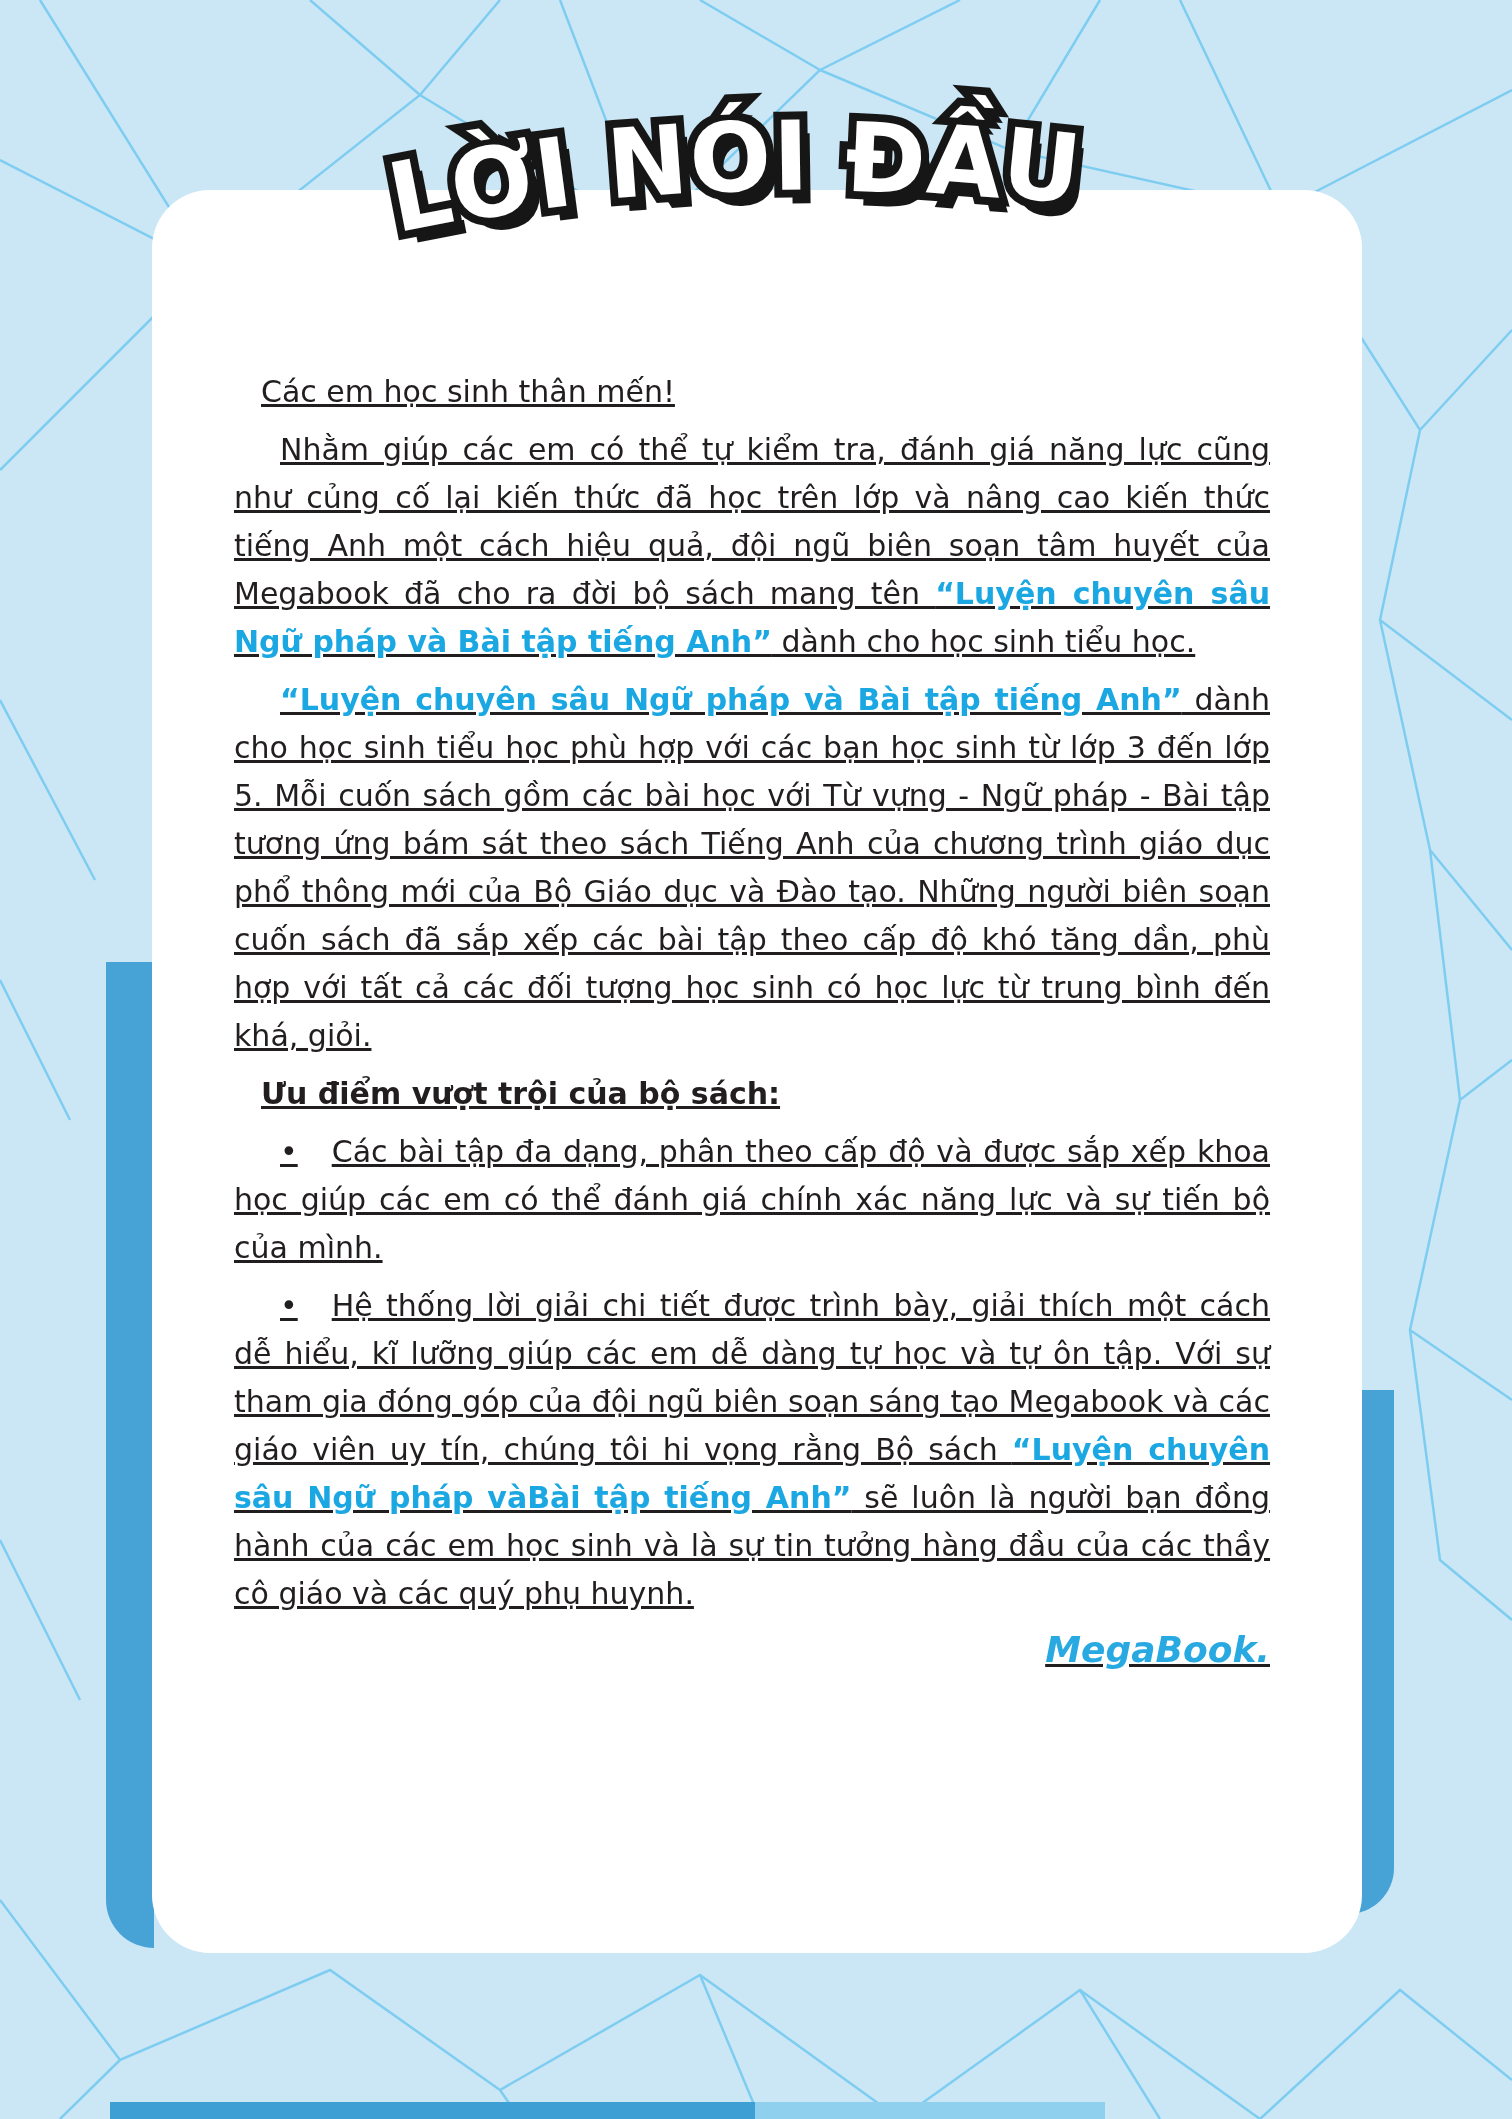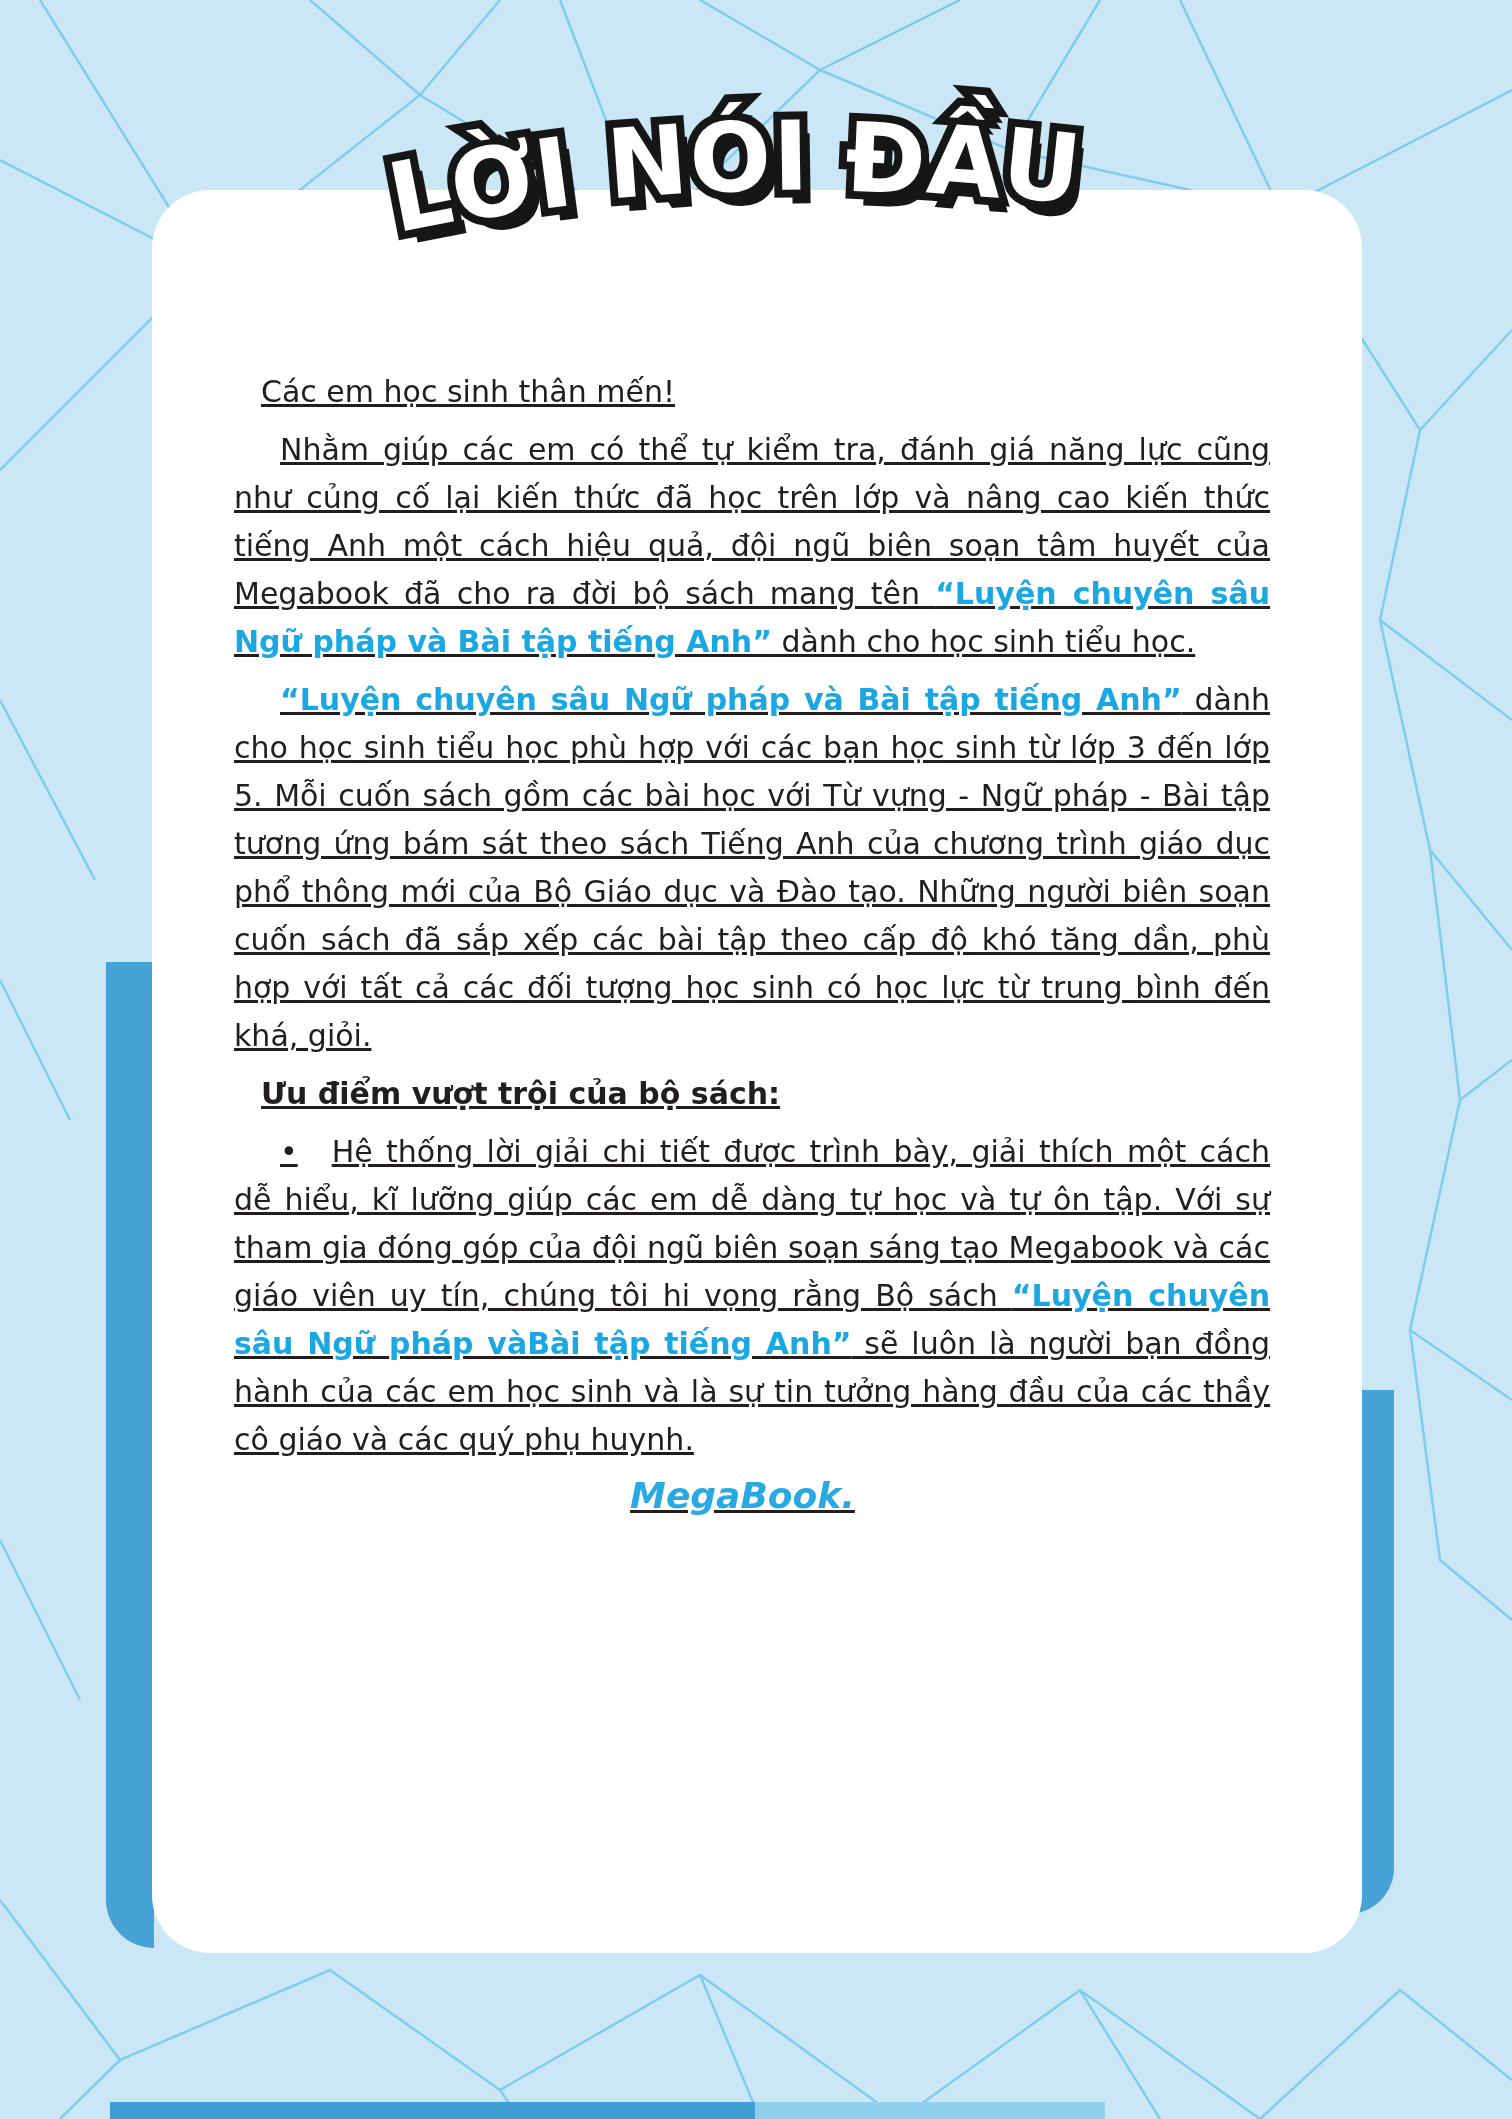--- a/index.html
+++ b/index.html
@@ -22,21 +22,21 @@
     position:absolute;left:63px;top:178px;width:1055px;
     color:#221e1f;font-size:30px;line-height:48px;text-decoration:underline;
   }
   .para{margin:0 0 10px 0;}
   .indent{text-indent:46px;}
   .justify{text-align:justify;margin-left:19px;}
   .blue{color:#1aa7e2;font-weight:bold;}
   .heading{font-weight:bold;margin:2px 0 10px 0;}
   .bullet-dot{margin-right:34px;}
   .signature{
-    text-align:center;font-weight:bold;font-style:italic;
+    text-align:right;font-weight:bold;font-style:italic;
     color:#29a9e1;font-size:36px;margin-top:8px;line-height:44px;
   }
   .title{
     position:absolute;left:735px;top:102px;z-index:5;
     transform:translateX(-50%) rotate(-2.5deg);
     font-size:96px;font-weight:bold;letter-spacing:2px;
     color:#ffffff;white-space:pre;
   }
   .arc-char{display:inline-block;position:relative;}
   .arc-char::before{
@@ -69,20 +69,21 @@
 
     <p class="para indent">Các em học sinh thân mến!</p>
 
     <p class="para indent justify"><span>Nhằm giúp các em có thể tự kiểm tra, đánh giá năng lực cũng như củng cố lại kiến thức đã học trên lớp và nâng cao kiến thức tiếng Anh một cách hiệu quả, đội ngũ biên soạn tâm huyết của Megabook đã cho ra đời bộ sách mang tên </span><span class="blue">“Luyện chuyên sâu Ngữ pháp và Bài tập tiếng Anh”</span><span> dành cho học sinh tiểu học.</span></p>
 
     <p class="para justify" style="text-indent:46px;"><span class="blue">“Luyện chuyên sâu Ngữ pháp và Bài tập tiếng Anh”</span><span> dành cho học sinh tiểu học phù hợp với các bạn học sinh từ lớp 3 đến lớp 5. Mỗi cuốn sách gồm các bài học với Từ vựng - Ngữ pháp - Bài tập tương ứng bám sát theo sách Tiếng Anh của chương trình giáo dục phổ thông mới của Bộ Giáo dục và Đào tạo. Những người biên soạn cuốn sách đã sắp xếp các bài tập theo cấp độ khó tăng dần, phù hợp với tất cả các đối tượng học sinh có học lực từ trung bình đến khá, giỏi.</span></p>
 
     <p class="para indent heading">Ưu điểm vượt trội của bộ sách:</p>
 
 
+    <p class="para indent justify"><span class="bullet-dot">•</span><span>Các bài tập đa dạng, phân theo cấp độ và được sắp xếp khoa học giúp các em có thể đánh giá chính xác năng lực và sự tiến bộ của mình.</span></p>
 
     <p class="para indent justify"><span class="bullet-dot">•</span><span>Hệ thống lời giải chi tiết được trình bày, giải thích một cách dễ hiểu, kĩ lưỡng giúp các em dễ dàng tự học và tự ôn tập. Với sự tham gia đóng góp của đội ngũ biên soạn sáng tạo Megabook và các giáo viên uy tín, chúng tôi hi vọng rằng Bộ sách </span><span class="blue">“Luyện chuyên sâu Ngữ pháp vàBài tập tiếng Anh”</span><span> sẽ luôn là người bạn đồng hành của các em học sinh và là sự tin tưởng hàng đầu của các thầy cô giáo và các quý phụ huynh.</span></p>
 
     <div class="signature">MegaBook.</div>
   </div>
 </div>
 
 <div class="title"><span class="arc-char" data-char="L" style="transform: rotate(-8.5deg) translateY(22.5px);">L</span><span class="arc-char" data-char="Ờ" style="transform: rotate(-6.8deg) translateY(14.4px);">Ờ</span><span class="arc-char" data-char="I" style="transform: rotate(-5.1deg) translateY(8.1px);">I</span><span class="arc-char" data-char=" " style="transform: rotate(-3.4deg) translateY(3.6px);"> </span><span class="arc-char" data-char="N" style="transform: rotate(-1.7deg) translateY(0.9px);">N</span><span class="arc-char" data-char="Ó" style="transform: rotate(0deg) translateY(0px);">Ó</span><span class="arc-char" data-char="I" style="transform: rotate(1.7deg) translateY(0.9px);">I</span><span class="arc-char" data-char=" " style="transform: rotate(3.4deg) translateY(3.6px);"> </span><span class="arc-char" data-char="Đ" style="transform: rotate(5.1deg) translateY(8.1px);">Đ</span><span class="arc-char" data-char="Ầ" style="transform: rotate(6.8deg) translateY(14.4px);">Ầ</span><span class="arc-char" data-char="U" style="transform: rotate(8.5deg) translateY(22.5px);">U</span></div>
 
 </body></html>

